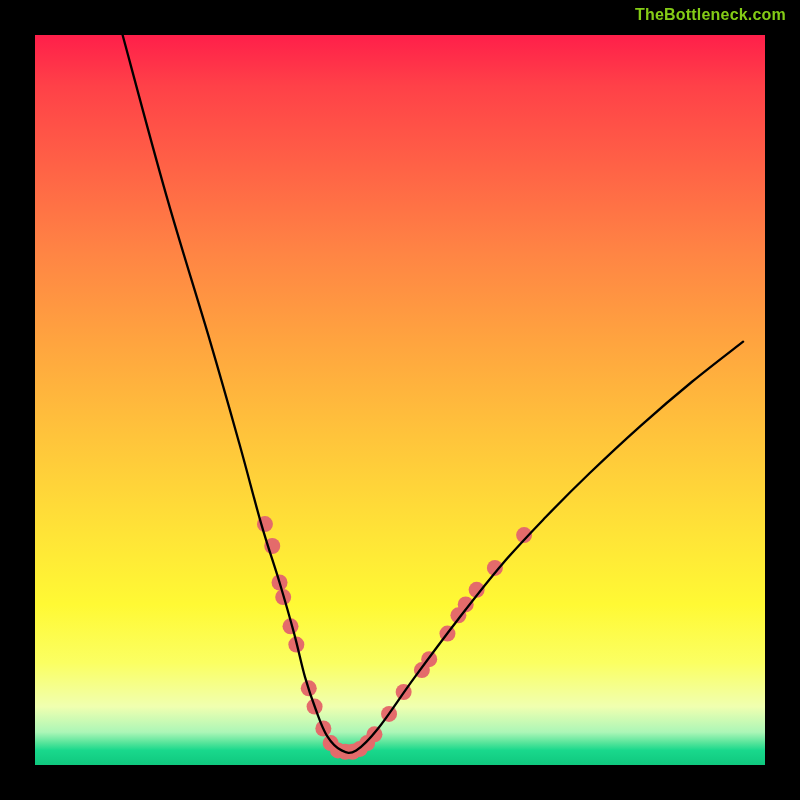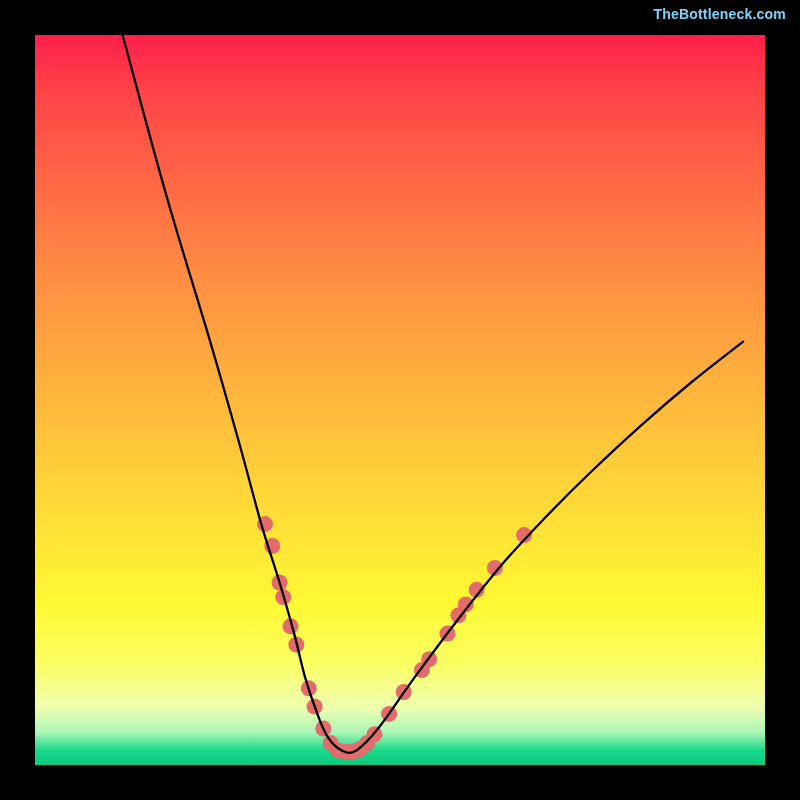--- a/index.html
+++ b/index.html
@@ -14,22 +14,22 @@
   .frame {
     position: relative;
     width: 800px;
     height: 800px;
     background: #000;
   }
   .watermark {
     position: absolute;
     top: 6px;
     right: 14px;
-    color: #7dd3fc;
-    font-size: 14px;
+    color: #84cc16;
+    font-size: 16px;
     font-weight: 600;
     letter-spacing: 0.2px;
     z-index: 20;
   }
   .plot-area {
     position: absolute;
     left: 35px;
     top: 35px;
     width: 730px;
     height: 730px;

